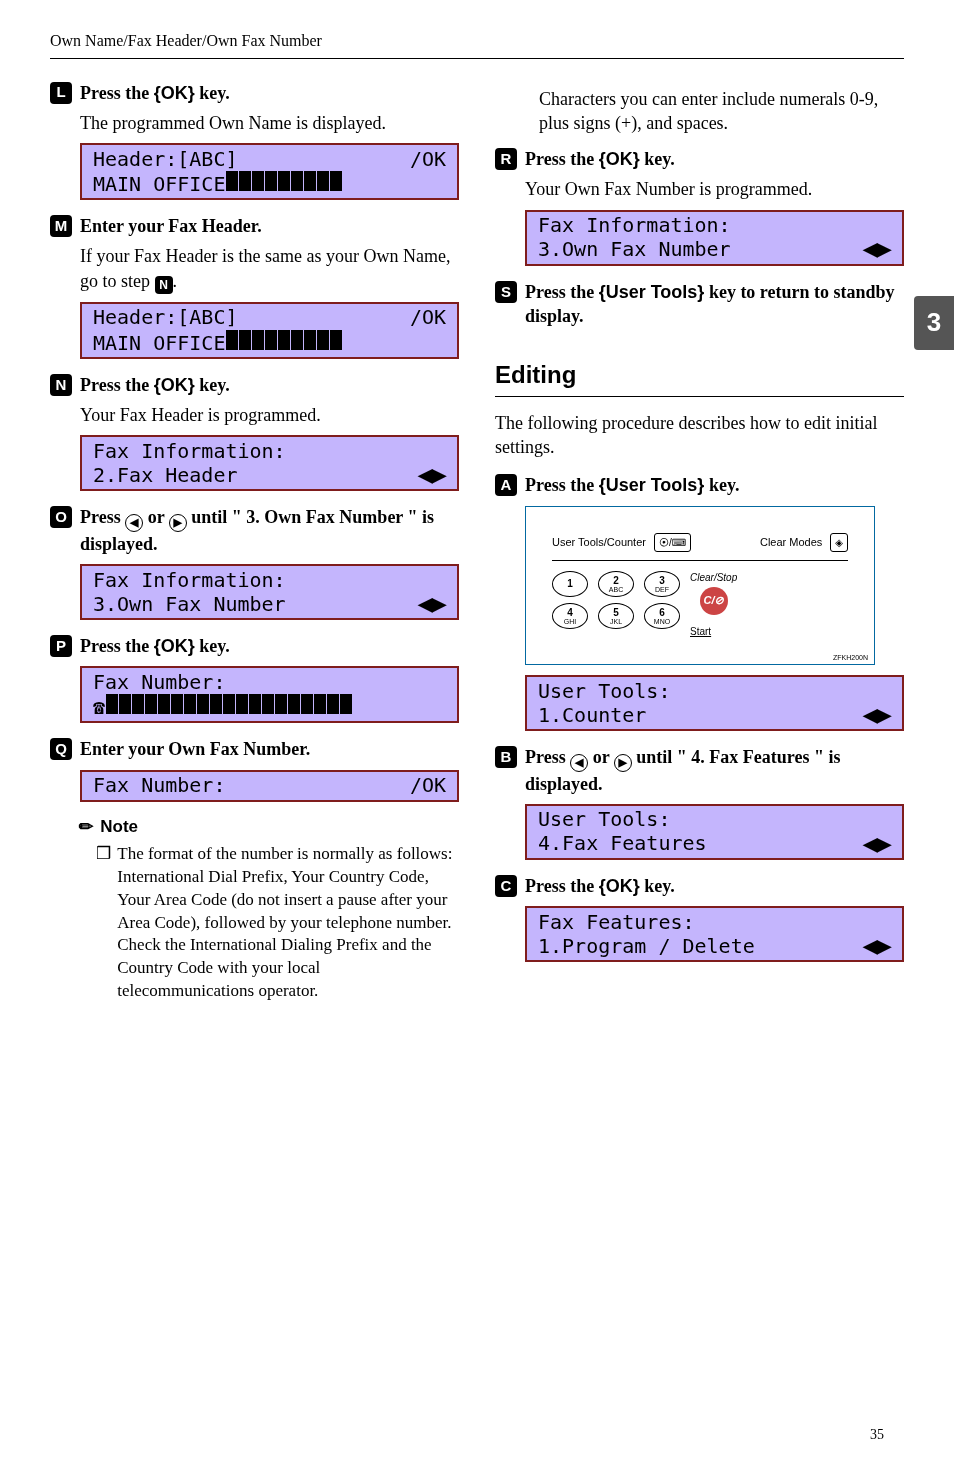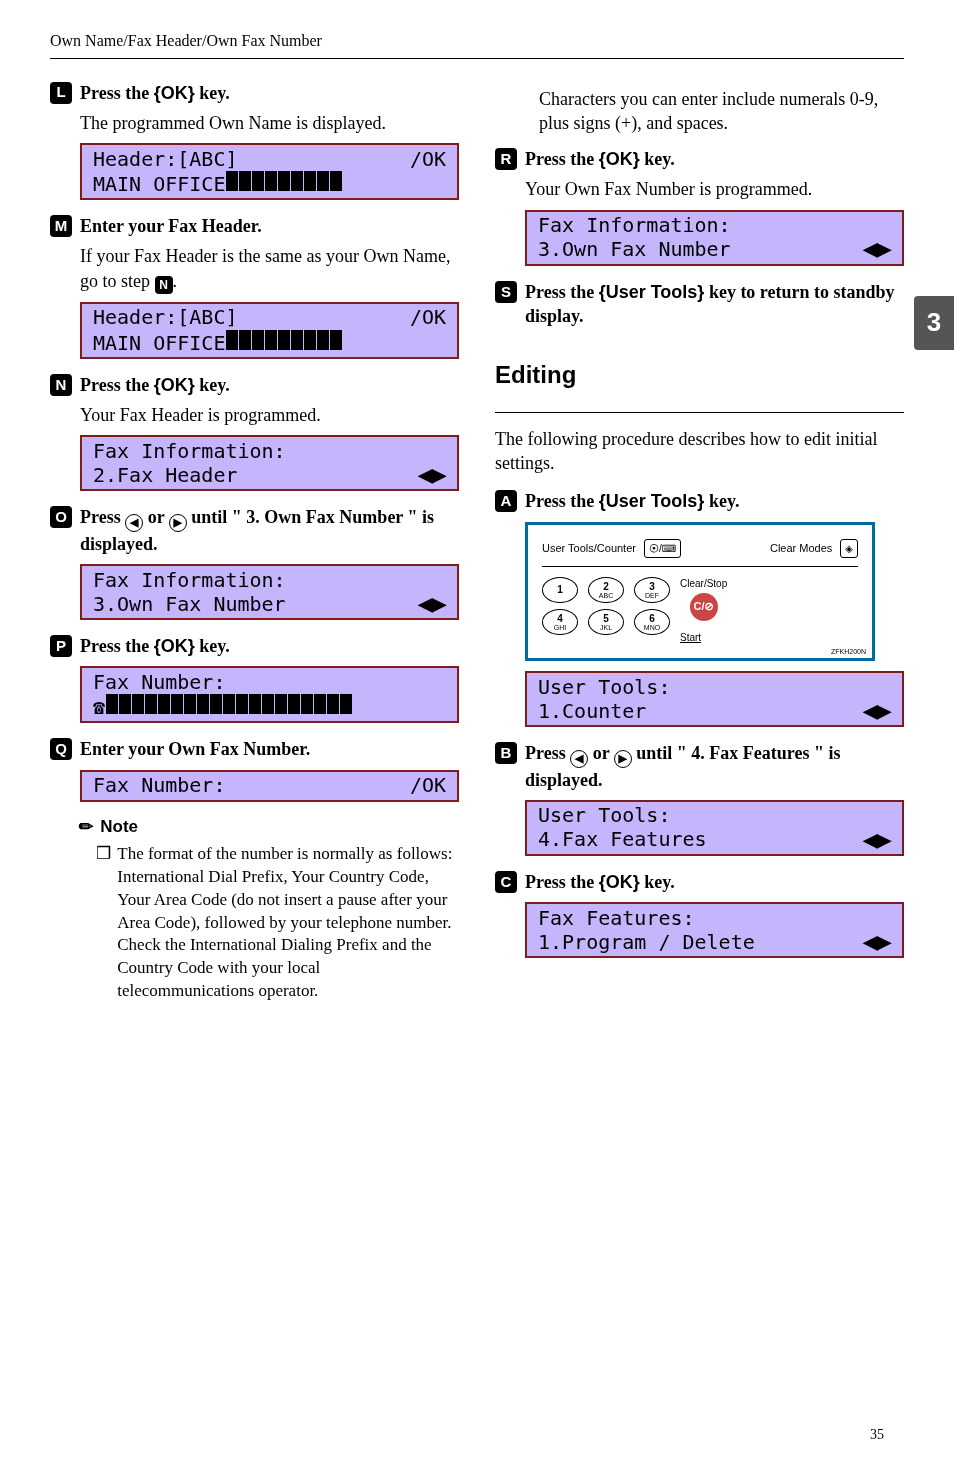--- a/index.html
+++ b/index.html
@@ -126,27 +126,27 @@
     margin-top: 4px;
   }
   .bullet {
     flex-shrink: 0;
   }
   .subhead {
     font-family: Arial, sans-serif;
     font-weight: bold;
     font-size: 24px;
     border-bottom: 1.5px solid #000;
-    padding-bottom: 20px;
+    padding-bottom: 4px;
     margin: 31px 0 14px 0;
   }
   .panel-img {
-    border: 3px solid #0369a1;
+    border: 1px solid #0369a1;
     margin: 8px 0 10px 30px;
-    padding: 14px;
+    padding: 26px;
     width: 350px;
     font-family: Arial, sans-serif;
     font-size: 11px;
     position: relative;
   }
   .panel-top {
     border-bottom: 1px solid #000;
     padding-bottom: 8px;
     margin-bottom: 10px;
     display: flex;
@@ -186,20 +186,21 @@
   .side-btns {
     display: flex;
     flex-direction: column;
     gap: 6px;
     margin-left: 10px;
     align-items: flex-start;
   }
   .cs-btn {
     font-size: 10px;
     text-align: left;
+    font-style: italic;
   }
   .cs-circle {
     width: 28px;
     height: 28px;
     border-radius: 50%;
     background: #c44;
     margin: 2px auto 0;
     display: flex;
     align-items: center;
     justify-content: center;

